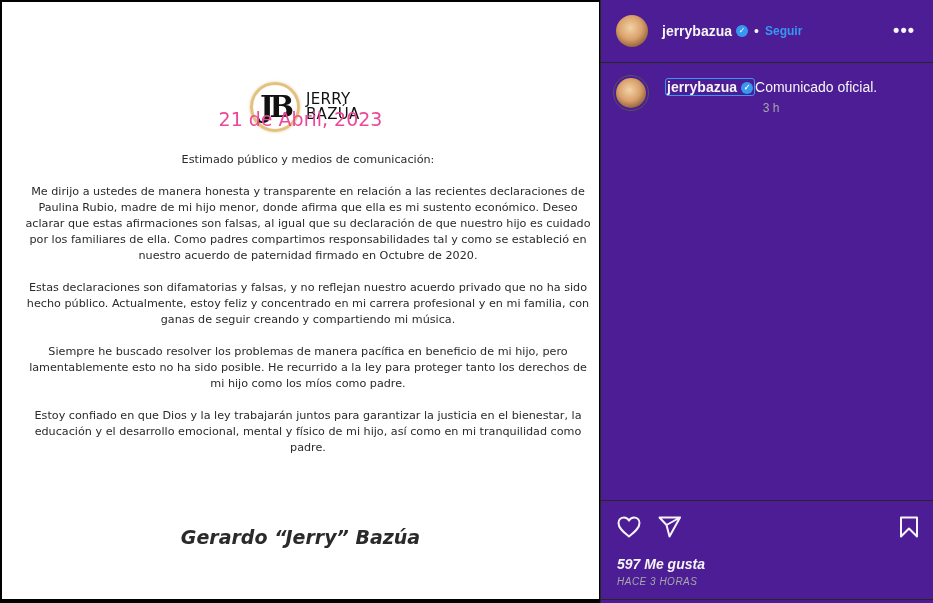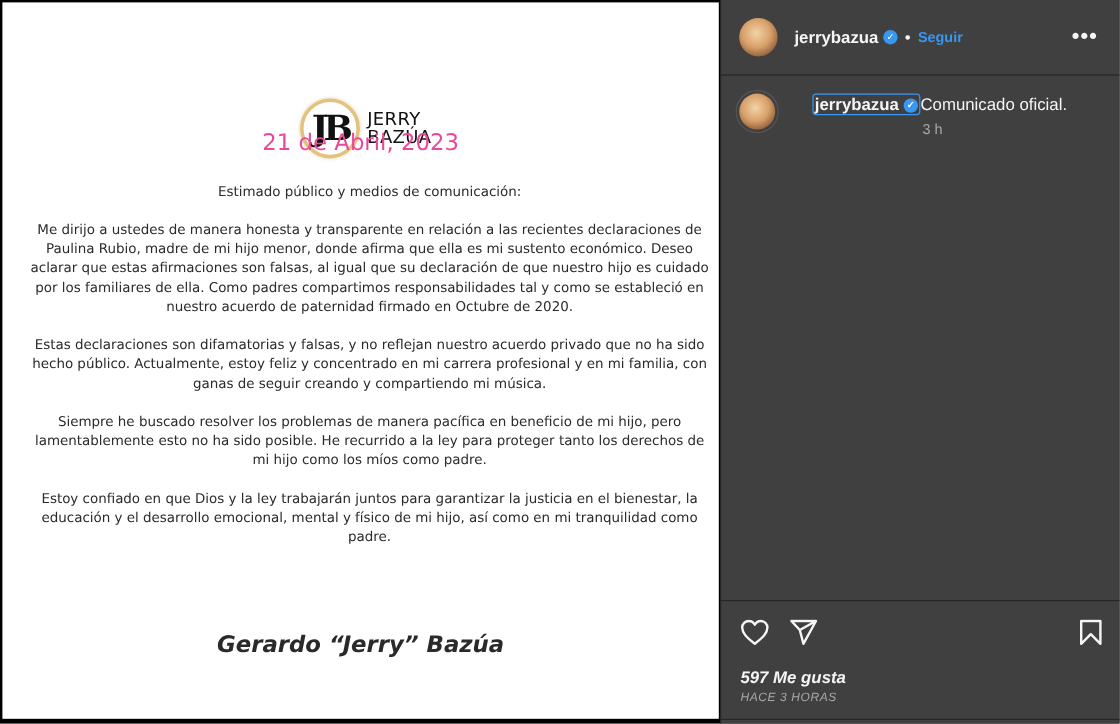--- a/index.html
+++ b/index.html
@@ -5,33 +5,33 @@
   html,body{margin:0;padding:0;}
   body{width:933px;height:603px;background:#000;overflow:hidden;position:relative;font-family:"Liberation Sans",sans-serif;}
   .post-image{position:absolute;left:2px;top:2px;width:597px;height:597px;background:#fff;color:#2a2a2a;text-align:center;font-family:"DejaVu Sans",sans-serif;}
   .logo{position:absolute;left:248px;top:36px;display:flex;align-items:center;margin-top:44px;}
   .logo-circle{width:50px;height:50px;border-radius:50%;border:3px solid #e3c27d;box-shadow:0 0 3px rgba(200,160,80,.5);display:flex;align-items:center;justify-content:center;font-family:"DejaVu Serif",serif;font-weight:bold;font-size:29px;color:#111;letter-spacing:-4px;box-sizing:border-box;}
   .logo-text{margin-left:6px;font-family:"DejaVu Sans",sans-serif;font-weight:normal;font-size:15px;line-height:15px;color:#111;text-align:left;letter-spacing:0.3px;}
   .date{position:absolute;left:0;right:0;top:106px;font-size:19px;color:#ec4899;}
   .body-text{position:absolute;left:20px;right:5px;top:150px;font-size:11.2px;line-height:16px;color:#2a2a2a;}
   .body-text p{margin:0 0 16px 0;}
   .sign{position:absolute;left:0;right:0;top:520px;font-style:italic;font-weight:bold;font-size:19px;line-height:31px;color:#2a2a2a;}
-  .panel{position:absolute;left:600px;top:0;width:333px;height:603px;background:#404040;color:#f5f5f5;border-left:1px solid #262626;box-sizing:border-box;}
+  .panel{position:absolute;left:600px;top:0;width:333px;height:603px;background:#4c1d95;color:#f5f5f5;border-left:1px solid #262626;box-sizing:border-box;}
   .panel-header{height:63px;border-bottom:1px solid #262626;display:flex;align-items:center;padding-left:15px;position:relative;box-sizing:border-box;}
   .avatar{width:32px;height:32px;border-radius:50%;background:radial-gradient(circle at 45% 40%,#f2d3a6 0%,#d9a06b 45%,#8a5a35 80%,#5a3a22 100%);}
   .avatar-ring{width:36px;height:36px;border-radius:50%;border:1px solid #555;display:flex;align-items:center;justify-content:center;box-sizing:border-box;}
   .username{font-weight:bold;font-size:14px;color:#f5f5f5;margin-left:14px;}
   .verified{display:inline-block;width:12px;height:12px;border-radius:50%;background:#3897f0;color:#fff;font-size:8px;line-height:12px;text-align:center;margin-left:4px;vertical-align:middle;}
   .dot{margin:0 6px;color:#f5f5f5;font-size:14px;}
   .follow{color:#3897f0;font-weight:bold;font-size:12px;cursor:pointer;}
   .more{position:absolute;right:18px;top:22px;font-size:18px;letter-spacing:1px;color:#f5f5f5;font-weight:bold;line-height:16px;}
   .caption{display:flex;padding:12px 0 0 12px;}
   .caption-body{margin-left:16px;padding-top:4px;}
   .caption-line{font-size:14px;}
-  .cap-user{font-weight:bold;border:1px solid #3897f0;border-radius:3px;padding:0 1px;margin-left:12px;}
+  .cap-user{font-weight:bold;border:1px solid #3897f0;border-radius:3px;padding:0 1px;}
   .time-small{color:#a8a8a8;font-size:12px;margin-top:6px;text-align:center;}
   .actions{position:absolute;left:0;right:0;top:500px;border-top:1px solid #262626;height:100px;border-bottom:1px solid #262626;box-sizing:border-box;font-style:italic;}
   .icons-row{position:absolute;top:15px;left:16px;right:14px;height:26px;}
   .icon{position:absolute;top:0;cursor:pointer;}
   .likes{position:absolute;left:16px;top:55px;font-weight:bold;font-size:14px;}
   .ago{position:absolute;left:16px;top:75px;font-size:10px;color:#a8a8a8;letter-spacing:0.5px;}
 </style>
 </head>
 <body>
 

